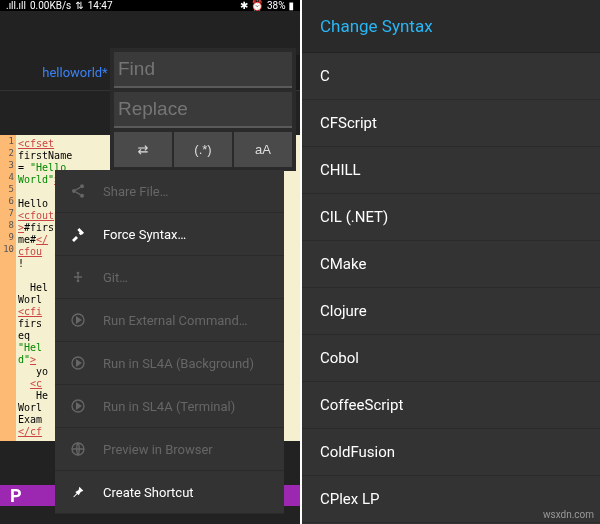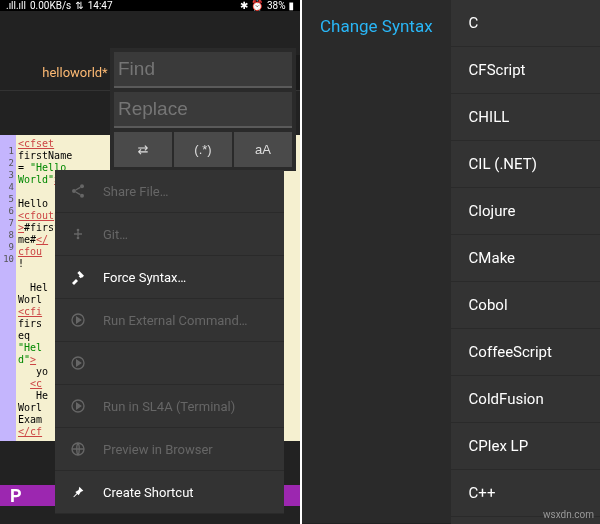--- a/index.html
+++ b/index.html
@@ -1,27 +1,27 @@
 <!DOCTYPE html>
 <html><head>
   <meta charset="utf-8">
   <style>
     * { margin: 0; padding: 0; box-sizing: border-box; }
     body { font-family: Roboto, -apple-system, sans-serif; background: #fff; width: 600px; height: 524px; position: relative; overflow: hidden; }
     .container { display: flex; height: 100%; }
     .left-phone { width: 300px; height: 100%; background: #222; position: relative; display: flex; flex-direction: column; gap: 44px; }
-    .right-phone { width: 300px; height: 100%; background: #333; position: relative; display: flex; flex-direction: row; border-left: 2px solid #fff; }
+    .right-phone { width: 300px; height: 100%; background: #333; position: relative; display: flex; flex-direction: column; border-left: 2px solid #fff; }
     .status-bar { height: 20px; background: #000; color: #fff; font-size: 10px; display: flex; align-items: center; justify-content: space-between; padding: 0 6px; }
     .status-left { display: flex; align-items: center; gap: 4px; }
     .status-right { display: flex; align-items: center; gap: 3px; }
     .tabs { display: flex; background: #1a1a1a; border-bottom: 1px solid #333; }
-    .tab { flex: 1; padding: 10px 8px; text-align: center; color: #fdba74; font-size: 13px; }
+    .tab { flex: 1; padding: 10px 8px; text-align: center; color: #3b82f6; font-size: 13px; }
     .tab.active { background: #222; }
     .editor-area { flex: 1; display: flex; position: relative; background: #f5f0d0; }
-    .gutter { width: 16px; background: #c4b5fd; font-size: 9px; line-height: 12px; text-align: right; padding: 10px 2px; color: #555; font-family: monospace; }
+    .gutter { width: 16px; background: #fdba74; font-size: 9px; line-height: 12px; text-align: right; padding: 0 2px; color: #555; font-family: monospace; }
     .code-area { flex: 1; font-family: monospace; font-size: 10px; line-height: 12px; padding: 3px 2px; position: relative; white-space: pre-wrap; color: #000; }
     .code-area .tag { color: #c44; text-decoration: underline; }
     .code-area .str { color: #080; }
     .find-panel { position: absolute; top: 48px; left: 110px; right: 4px; background: #2a2a2a; padding: 4px; z-index: 5; }
     .find-input { width: 100%; background: #3a3a3a; border: none; border-bottom: 2px solid #5a5a5a; color: #aaa; padding: 6px 4px; font-size: 19px; margin-bottom: 4px; }
     .find-buttons { display: flex; gap: 2px; }
     .find-btn { flex: 1; background: #4a4a4a; border: none; color: #ddd; padding: 10px 4px; font-size: 13px; text-align: center; }
     .context-menu { position: absolute; top: 170px; left: 55px; right: 16px; background: #333; z-index: 10; }
     .menu-item { display: flex; align-items: center; padding: 12px 14px; gap: 16px; font-size: 13px; border-bottom: 1px solid #2a2a2a; }
     .menu-item.enabled { color: #fff; }
@@ -115,54 +115,55 @@
           <span class="menu-icon">
             <svg width="16" height="16" viewBox="0 0 24 24" fill="currentColor">
               <circle cx="18" cy="5" r="3"></circle>
               <circle cx="6" cy="12" r="3"></circle>
               <circle cx="18" cy="19" r="3"></circle>
               <path d="M8.5 13.5l7 4M15.5 6.5l-7 4" stroke="currentColor" stroke-width="2"></path>
             </svg>
           </span>
           <span>Share File…</span>
         </div>
+        <div class="menu-item enabled">
+          <span class="menu-icon">
+            <svg width="16" height="16" viewBox="0 0 24 24" fill="currentColor">
+              <path d="M3 21l6-6 3 3-6 6zM13 11l4-4 3 3-4 4zM14 3l7 7-3 3-7-7z"></path>
+            </svg>
+          </span>
+          <span>Force Syntax…</span>
+        </div>
         <div class="menu-item disabled">
           <span class="menu-icon">
             <svg width="16" height="16" viewBox="0 0 24 24" fill="currentColor">
               <circle cx="12" cy="6" r="2"></circle>
               <circle cx="12" cy="18" r="2"></circle>
               <path d="M12 8v8M6 12h12" stroke="currentColor" stroke-width="2"></path>
             </svg>
           </span>
           <span>Git…</span>
         </div>
-        <div class="menu-item enabled">
-          <span class="menu-icon">
-            <svg width="16" height="16" viewBox="0 0 24 24" fill="currentColor">
-              <path d="M3 21l6-6 3 3-6 6zM13 11l4-4 3 3-4 4zM14 3l7 7-3 3-7-7z"></path>
-            </svg>
-          </span>
-          <span>Force Syntax…</span>
-        </div>
         <div class="menu-item disabled">
           <span class="menu-icon">
             <svg width="16" height="16" viewBox="0 0 24 24" fill="none" stroke="currentColor" stroke-width="2">
               <circle cx="12" cy="12" r="9"></circle>
               <path d="M10 8l6 4-6 4z" fill="currentColor"></path>
             </svg>
           </span>
           <span>Run External Command…</span>
         </div>
         <div class="menu-item disabled">
           <span class="menu-icon">
             <svg width="16" height="16" viewBox="0 0 24 24" fill="none" stroke="currentColor" stroke-width="2">
               <circle cx="12" cy="12" r="9"></circle>
               <path d="M10 8l6 4-6 4z" fill="currentColor"></path>
             </svg>
           </span>
+          <span>Run in SL4A (Background)</span>
         </div>
         <div class="menu-item disabled">
           <span class="menu-icon">
             <svg width="16" height="16" viewBox="0 0 24 24" fill="none" stroke="currentColor" stroke-width="2">
               <circle cx="12" cy="12" r="9"></circle>
               <path d="M10 8l6 4-6 4z" fill="currentColor"></path>
             </svg>
           </span>
           <span>Run in SL4A (Terminal)</span>
         </div>
@@ -205,22 +206,22 @@
     </div>
   </div>
 
   <div class="right-phone">
     <div class="syntax-header">Change Syntax</div>
     <div class="syntax-list" id="syntax-list">
         <div class="syntax-item">C</div>
         <div class="syntax-item">CFScript</div>
         <div class="syntax-item">CHILL</div>
         <div class="syntax-item">CIL (.NET)</div>
+        <div class="syntax-item">CMake</div>
         <div class="syntax-item">Clojure</div>
-        <div class="syntax-item">CMake</div>
         <div class="syntax-item">Cobol</div>
         <div class="syntax-item">CoffeeScript</div>
         <div class="syntax-item">ColdFusion</div>
         <div class="syntax-item">CPlex LP</div>
         <div class="syntax-item">C++</div>
       </div>
   </div>
 </div>
 
 <div class="watermark">wsxdn.com</div>

